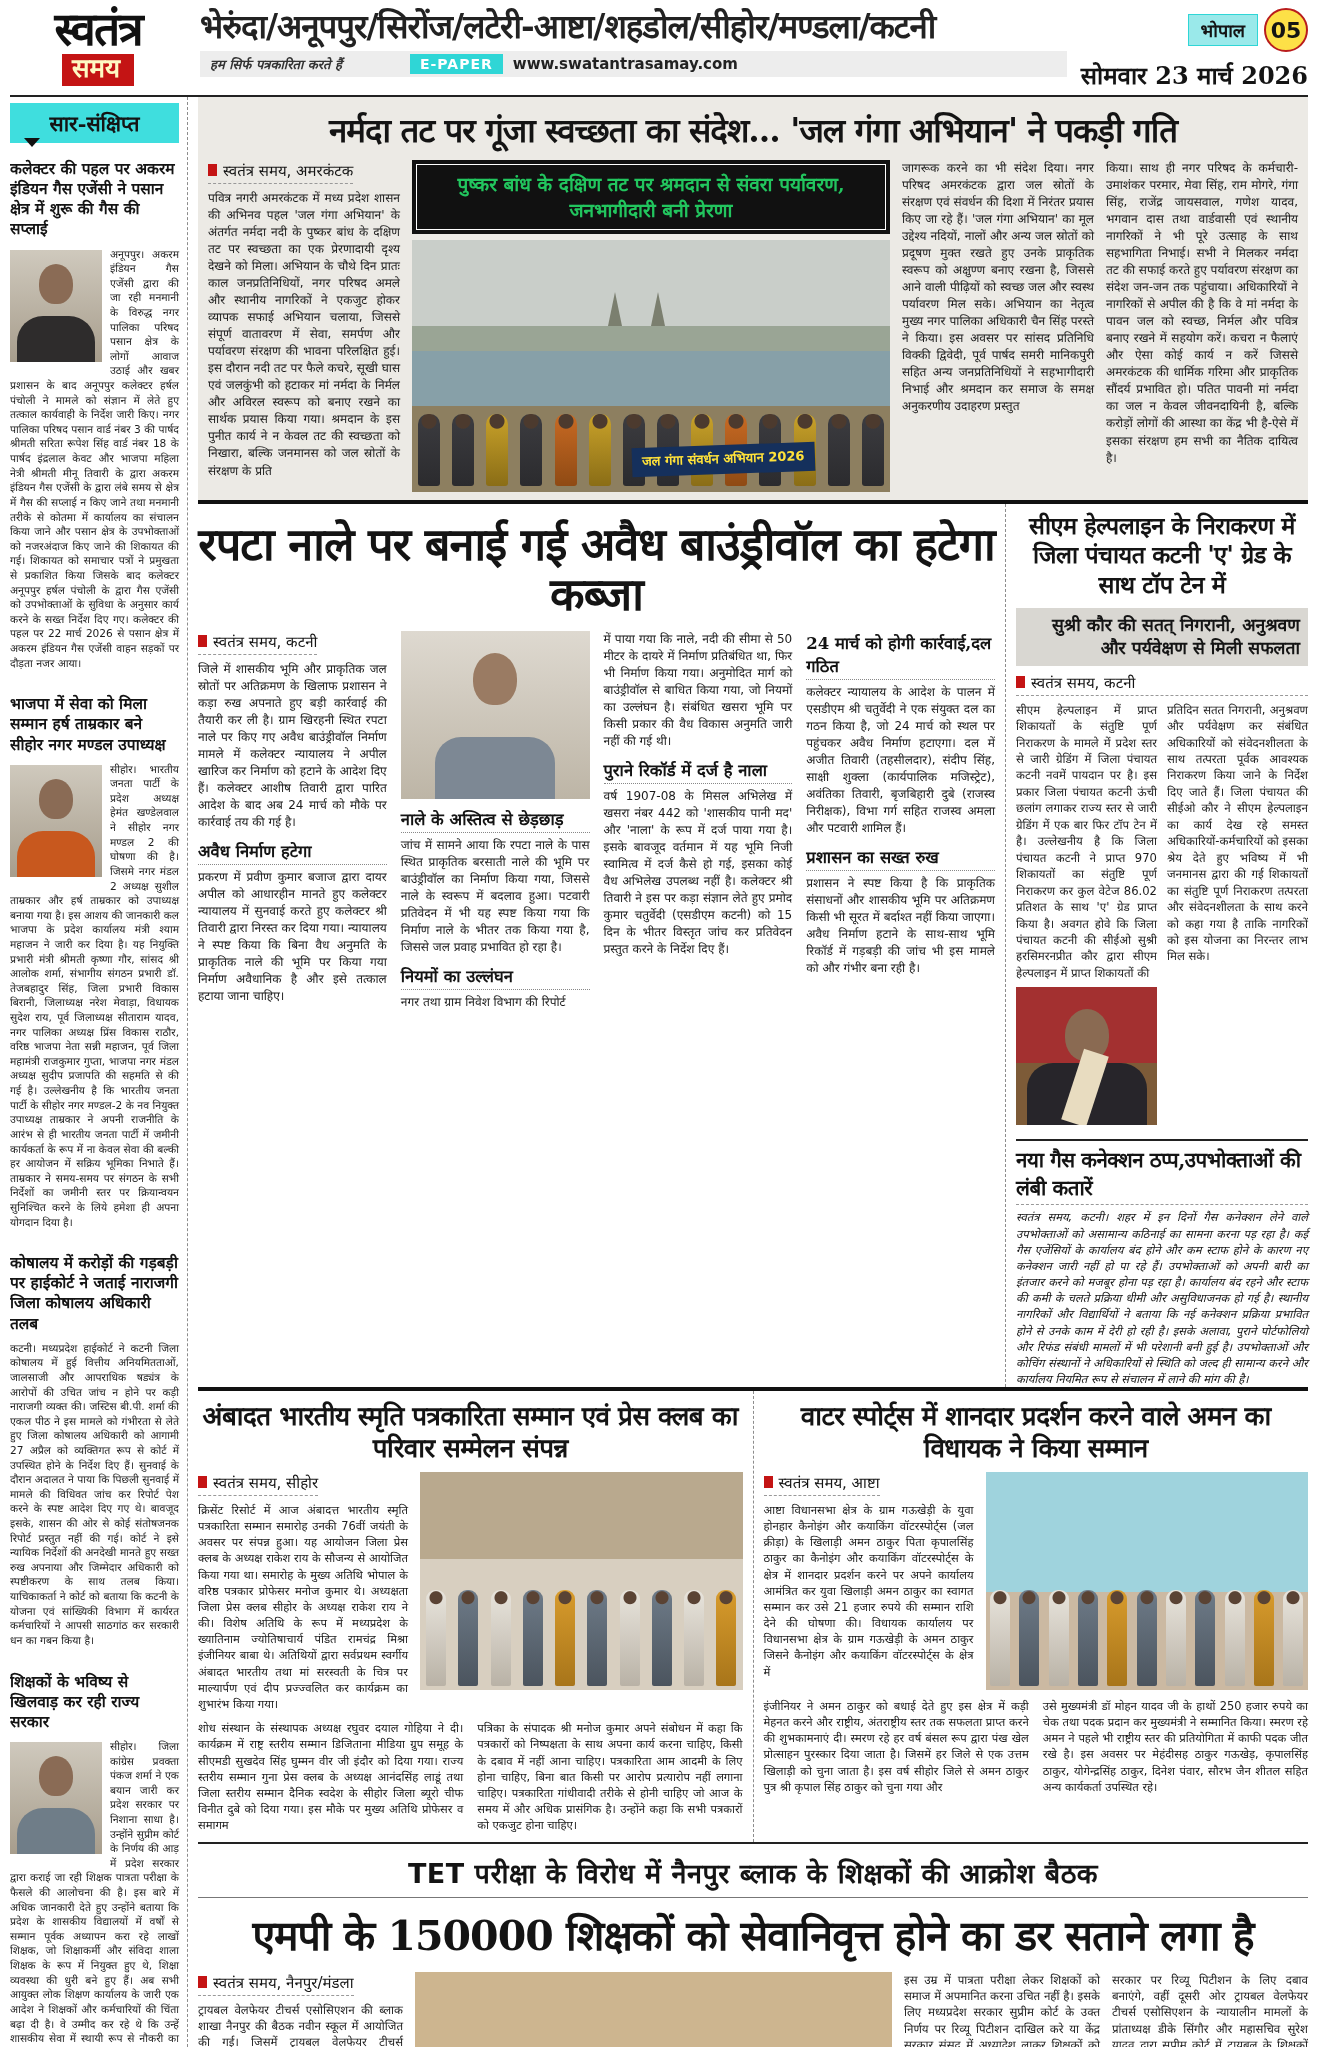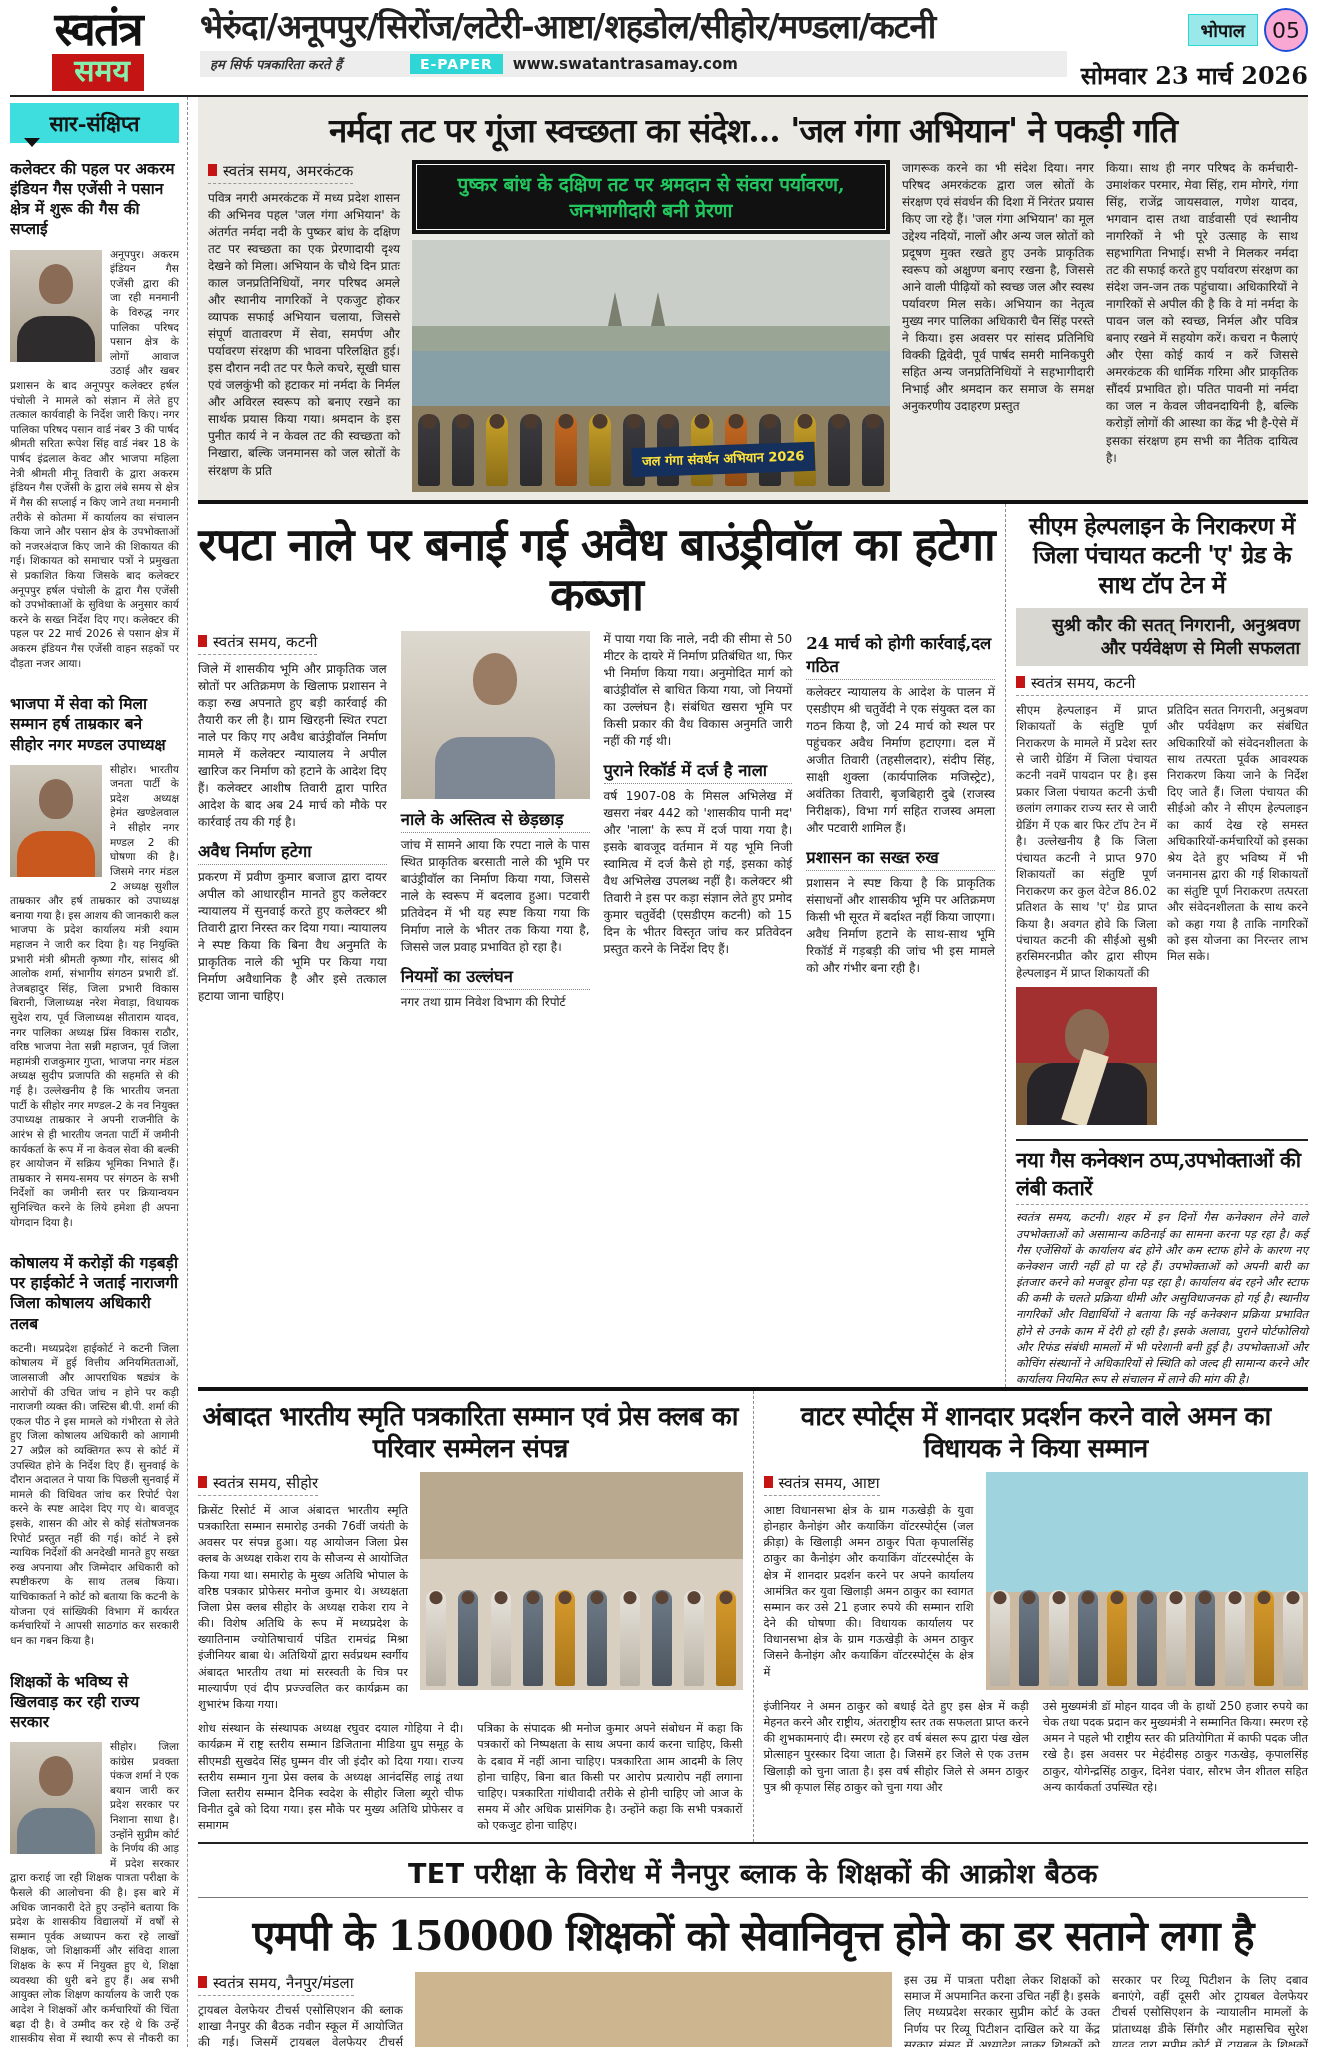--- a/index.html
+++ b/index.html
@@ -7,31 +7,31 @@
   body {
     height: 2047px; overflow: hidden; background: #ffffff; color: #141414;
     font-family: "DejaVu Sans", sans-serif;
   }
   .page { padding: 4px 10px 0 10px; height: 100%; display: flex; flex-direction: column; }
 
   
   .masthead { display: flex; gap: 14px; align-items: flex-start; padding: 2px 0 4px 0; border-bottom: 2px solid #222; }
   .logo-block { width: 176px; flex: 0 0 auto; text-align: center; }
   .logo-line1 { font-size: 46px; font-weight: 800; letter-spacing: -2px; line-height: 1.0; color: #111; font-family: "DejaVu Serif", serif; }
-  .logo-line2 { display: inline-block; background: #c41414; color: #86efac; font-size: 30px; font-weight: 800; padding: 0 14px 2px 22px; line-height: 1.15; margin-top: 2px; font-family: "DejaVu Serif", serif; }
+  .logo-line2 { display: inline-block; background: #c41414; color: #fef9c3; font-size: 26px; font-weight: 800; padding: 0 14px 2px 10px; line-height: 1.15; margin-top: 2px; font-family: "DejaVu Serif", serif; }
   .mast-center { flex: 1 1 auto; min-width: 0; }
   .locations { font-size: 33px; font-weight: 800; letter-spacing: -1px; line-height: 1.25; white-space: nowrap; color: #222; font-family: "DejaVu Serif", serif; }
   .mast-bar { margin-top: 4px; background: #ededed; display: flex; align-items: center; gap: 10px; padding: 3px 6px 3px 210px; }
   .tagline { position: absolute; font-size: 13px; font-style: italic; color: #333; margin-left: -200px; font-weight: 600; }
   .epaper-badge { background: #2fd6d6; color: #fff; font-weight: 800; font-size: 14px; padding: 2px 10px; letter-spacing: 1px; }
   .website { font-size: 15px; color: #222; font-weight: 600; }
   .mast-right { flex: 0 0 auto; text-align: right; padding-top: 2px; }
   .edition-row { display: flex; align-items: center; gap: 6px; justify-content: flex-end; }
   .edition-badge { background: #9ae9ea; border: 1px solid #2fd6d6; font-size: 18px; font-weight: 800; padding: 3px 12px; }
-  .page-circle { width: 44px; height: 44px; border-radius: 50%; background: #f9a8d4; border: 2px solid #1d4ed8; display: flex; align-items: center; justify-content: center; font-size: 22px; font-weight: 400; }
+  .page-circle { width: 44px; height: 44px; border-radius: 50%; background: #fde047; border: 2px solid #b91c1c; display: flex; align-items: center; justify-content: center; font-size: 22px; font-weight: 700; }
   .mast-date { font-size: 24px; font-weight: 800; margin-top: 6px; font-family: "DejaVu Serif", serif; }
 
   
   .content { display: flex; gap: 10px; flex: 1 1 auto; min-height: 0; }
   .sidebar { width: 178px; flex: 0 0 auto; border-right: 1px dashed #8c8c8c; padding: 6px 8px 0 0; overflow: hidden; }
   .mainarea { flex: 1 1 auto; min-width: 0; display: flex; flex-direction: column; }
 
   
   .sb-header { background: #3fdede; text-align: center; font-size: 21px; font-weight: 800; padding: 6px 4px; position: relative; font-family: "DejaVu Serif", serif; }
   .sb-header::after { content: ""; position: absolute; left: 14px; bottom: -12px; border: 8px solid transparent; border-top: 9px solid #111; }

